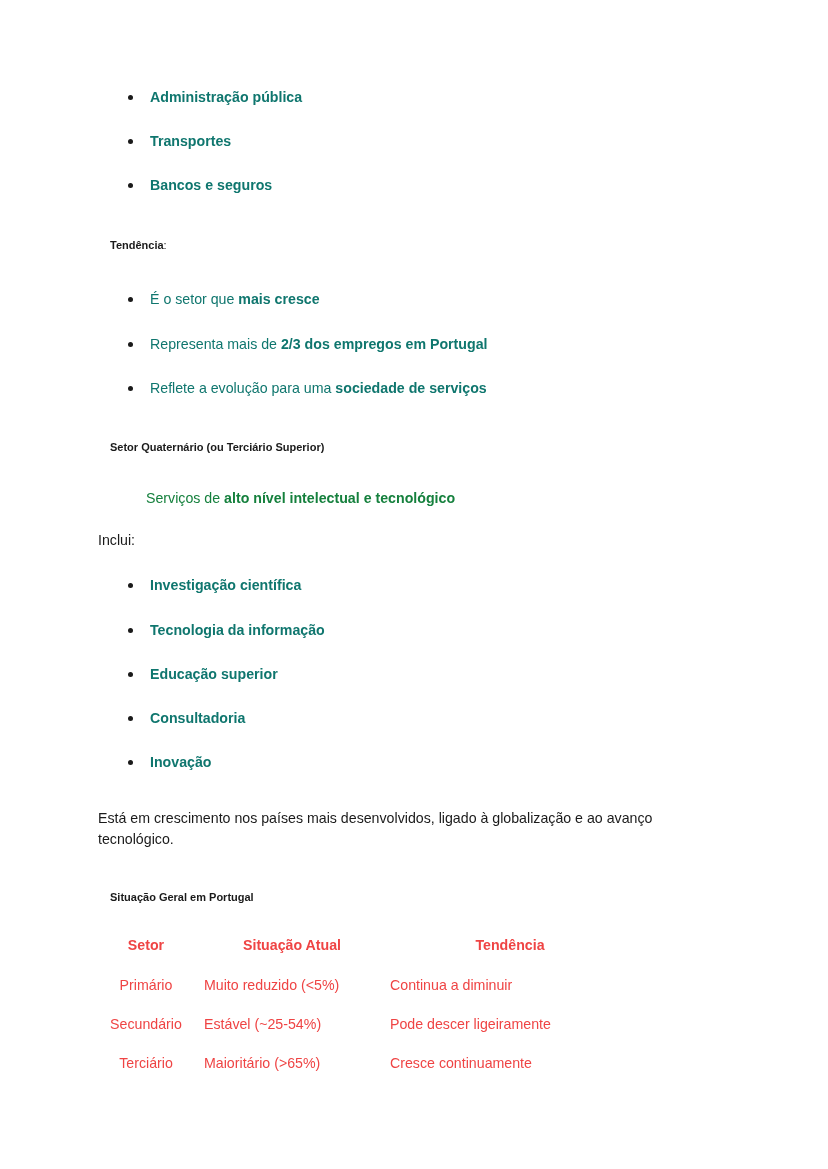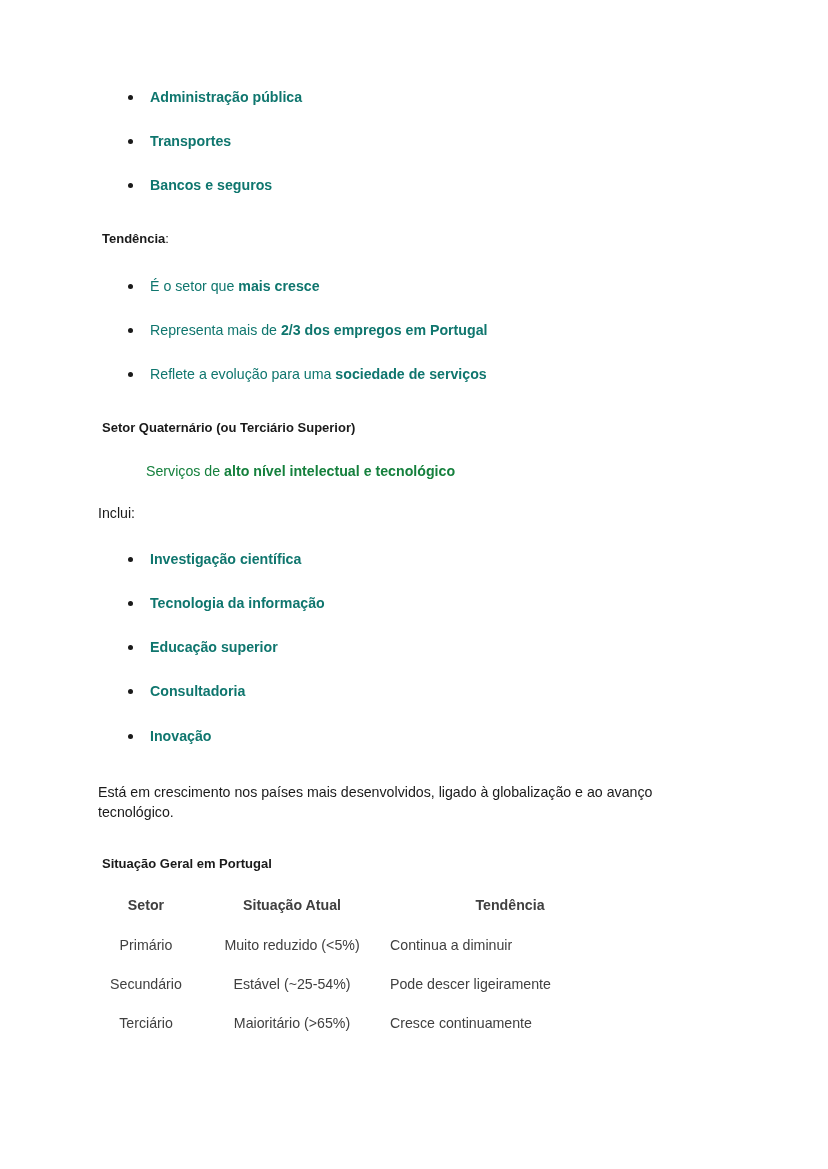--- a/index.html
+++ b/index.html
@@ -61,24 +61,24 @@
   .list-block-a li:last-child { margin-bottom: 0; }
 
   .list-block-b li { margin-bottom: 25px; }
   .list-block-b li:last-child { margin-bottom: 0; }
 
   .list-block-c li { margin-bottom: 25px; }
   .list-block-c li:last-child { margin-bottom: 12px; }
 
   
   .heading {
-    font-size: 13px;
+    font-size: 11px;
     font-weight: bold;
     line-height: 1.35;
-    margin: 4px;
+    margin: 12px;
     color: #1a1a1a;
   }
   .heading .reg { font-weight: normal; }
 
   .para {
     font-size: 14.2px;
     line-height: 1.45;
     margin: 0;
     color: #1a1a1a;
   }
@@ -98,21 +98,21 @@
   .sp-24 { height: 24px; }
   .sp-26 { height: 26px; }
   .sp-28 { height: 28px; }
   .sp-30 { height: 30px; }
 
   
   table.trend-table {
     border-collapse: collapse;
     margin: 0;
     font-size: 14.2px;
-    color: #404040;
+    color: #ef4444;
   }
   table.trend-table th,
   table.trend-table td {
     padding: 0;
     border: none;
     vertical-align: top;
     line-height: 1.35;
   }
   table.trend-table thead th {
     font-weight: bold;
@@ -121,21 +121,21 @@
   }
   table.trend-table tbody td {
     font-weight: normal;
     padding-bottom: 20px;
     margin-top: 36px;
   }
   table.trend-table tbody tr:last-child td {
     padding-bottom: 0;
   }
   .col-sector  { width: 96px; text-align: center; padding-right: 10px !important; }
-  .col-status  { width: 176px; text-align: center; padding-right: 10px !important; }
+  .col-status  { width: 176px; text-align: left; padding-right: 10px !important; }
   .col-trend   { width: 240px; text-align: left; }
   th.col-trend { text-align: center; }
 </style>
 </head>
 <body>
 
 <div class="page">
   <div class="content">
 
     <ul class="bullets list-block-a">

